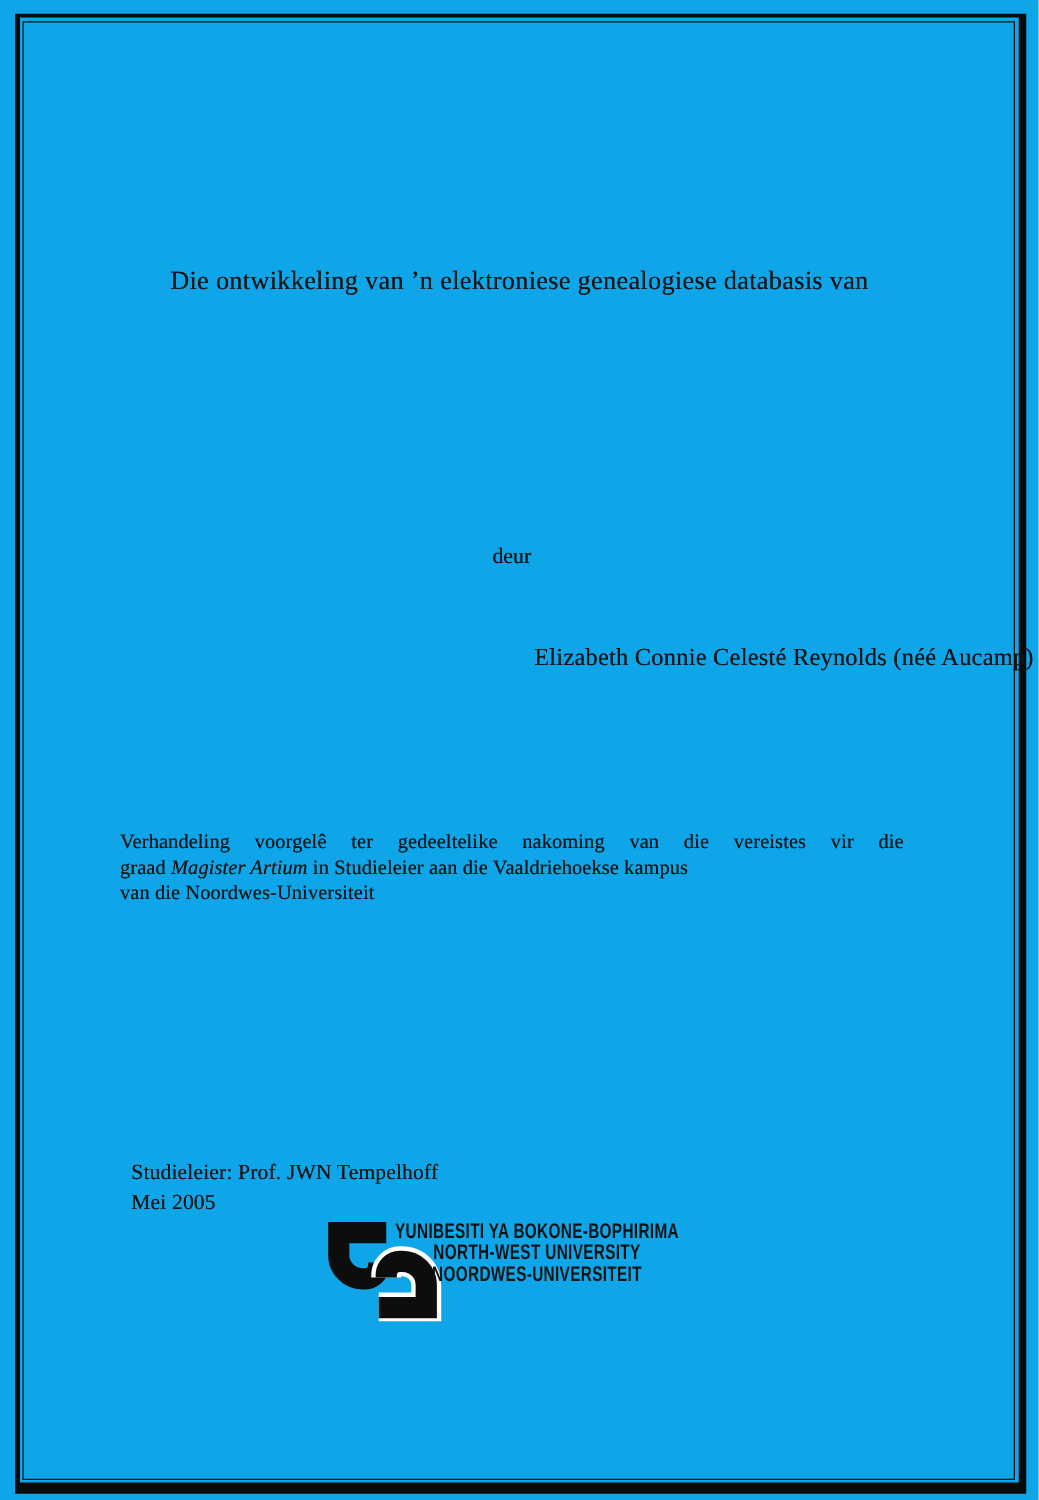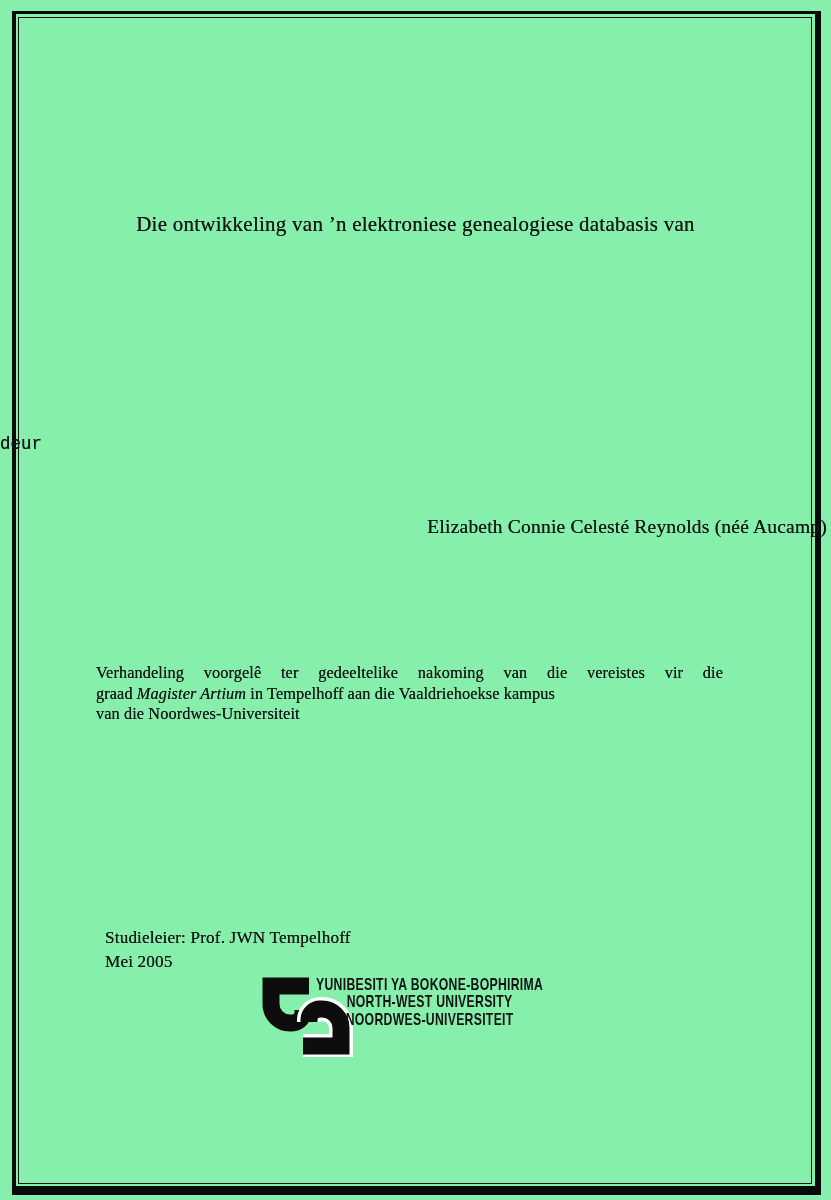--- a/index.html
+++ b/index.html
@@ -4,21 +4,21 @@
 <style>
   html, body {
     margin: 0;
     padding: 0;
     background: #ffffff;
   }
   .page {
     position: relative;
     width: 831px;
     height: 1200px;
-    background: #86efac;
+    background: #0ea5e9;
     overflow: hidden;
     font-family: "Liberation Serif", serif;
     color: #151515;
   }
   
   .frame-outer {
     position: absolute;
     top: 11px; right: 10px; bottom: 5px; left: 12px;
     border-style: solid;
     border-color: #0a0a0a;
@@ -42,22 +42,22 @@
     right: 60px;
     text-align: center;
     font-size: 21px;
     line-height: 43px;
     letter-spacing: 0.25px;
   }
   .byline {
     position: absolute;
     top: 434px;
     left: 0; right: 12px;
+    text-align: center;
     font-size: 17.5px;
-    font-family: Liberation Mono, monospace;
   }
   .author-line {
     position: absolute;
     top: 516px;
     left: 0; right: 4px;
     text-align: right;
     font-size: 19.5px;
     letter-spacing: 0.2px;
   }
   .submission {
@@ -120,21 +120,21 @@
   <div class="title-block ink">
     <div>Die ontwikkeling van ’n elektroniese genealogiese databasis van</div>
   </div>
 
   <div class="byline ink">deur</div>
 
   <div class="author-line ink">Elizabeth Connie Celesté Reynolds (néé Aucamp)</div>
 
   <div class="submission ink">
     <div class="just">Verhandeling voorgelê ter gedeeltelike nakoming van die vereistes vir die</div>
-    <div><span>graad </span><span class="em">Magister Artium</span><span> in Tempelhoff aan die Vaaldriehoekse kampus</span></div>
+    <div><span>graad </span><span class="em">Magister Artium</span><span> in Studieleier aan die Vaaldriehoekse kampus</span></div>
     <div>van die Noordwes-Universiteit</div>
   </div>
 
   <div class="supervisor-block ink">
     <div>Studieleier: Prof. JWN Tempelhoff</div>
     <div>Mei 2005</div>
   </div>
 
   <div class="logo">
     <svg class="logo-mark" width="100" height="82" viewBox="0 0 100 80" aria-hidden="true">

